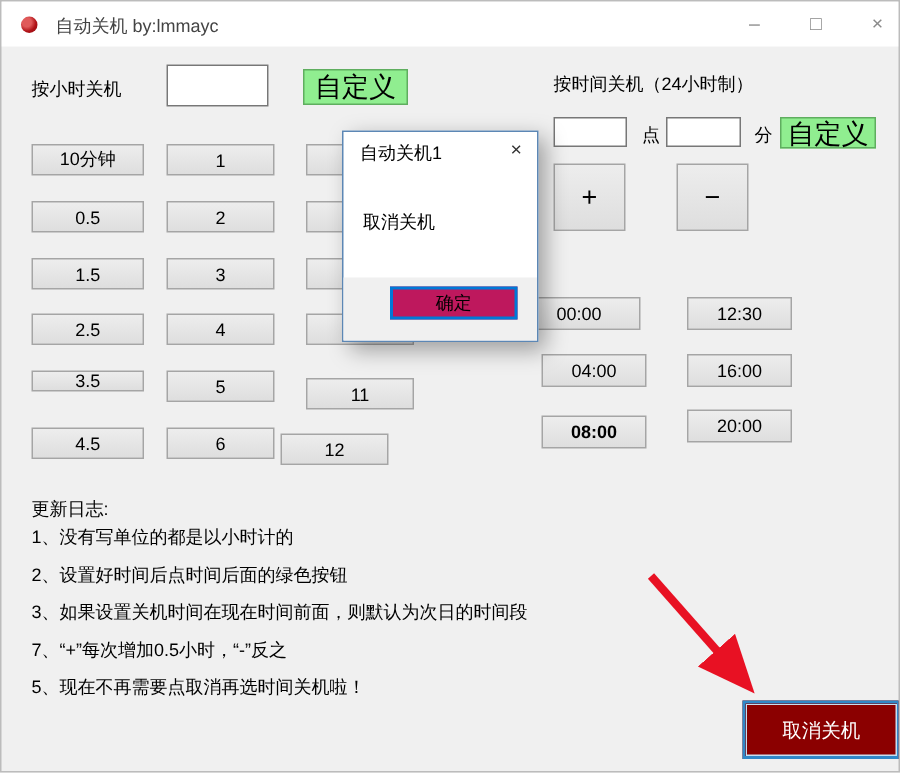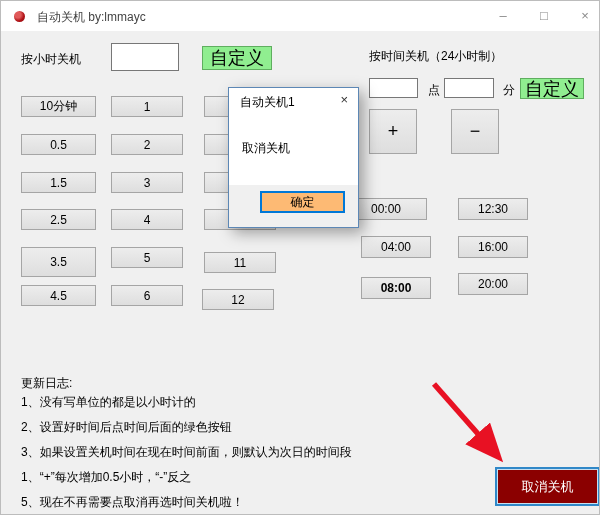--- a/index.html
+++ b/index.html
@@ -15,34 +15,34 @@
   
   .btn{position:absolute;background:linear-gradient(#ededed,#dedede);border:1px solid #a5a5a5;
     font-size:12px;color:#000;display:flex;align-items:center;justify-content:center;box-sizing:border-box;}
   .green-btn{position:absolute;background:#90EE90;border:1px solid #5fae5f;font-size:18px;color:#000;
     display:flex;align-items:center;justify-content:center;box-sizing:border-box;}
   .txt{position:absolute;font-size:12px;color:#000;white-space:nowrap;}
   .input{position:absolute;background:#fff;border:1px solid #777;box-sizing:border-box;font-size:12px;padding:0 4px;}
   .bigbtn{font-size:18px;font-weight:400;}
   
   .changelog{position:absolute;left:20px;top:331px;font-size:12px;color:#000;}
-  .changelog .cl-title{line-height:14px;margin-top:44px;}
+  .changelog .cl-title{line-height:14px;}
   .changelog .cl-line{line-height:25px;white-space:nowrap;}
   
   .cancel-btn{position:absolute;left:494px;top:466px;width:105px;height:39px;background:#8B0000;
     border:2px solid #3088c8;box-shadow:inset 0 0 0 1px #c8dff0;color:#fff;font-size:13px;
     display:flex;align-items:center;justify-content:center;box-sizing:border-box;}
   
   .dialog{position:absolute;left:227px;top:86px;width:131px;height:141px;background:#fff;
     border:1px solid #5c87b5;box-shadow:5px 5px 14px rgba(0,0,0,0.35);box-sizing:border-box;z-index:5;}
   .dialog .dlg-title{position:absolute;left:11px;top:6px;font-size:12px;color:#000;}
   .dialog .dlg-close{position:absolute;right:10px;top:4px;font-size:13px;color:#333;}
   .dialog .dlg-msg{position:absolute;left:13px;top:52px;font-size:12px;color:#000;}
   .dialog .dlg-footer{position:absolute;left:0;bottom:0;width:100%;height:42px;background:#f0f0f0;}
-  .dialog .dlg-ok{position:absolute;left:31px;top:6px;width:85px;height:22px;background:#fdba74;
+  .dialog .dlg-ok{position:absolute;left:31px;top:6px;width:85px;height:22px;background:#be185d;
     border:2px solid #0078d7;font-size:12px;display:flex;align-items:center;justify-content:center;box-sizing:border-box;}
   .arrow-svg{position:absolute;left:425px;top:372px;z-index:6;}
 </style>
 </head>
 <body>
 
 <div id="app">
 
   <div class="titlebar">
     <div class="app-icon"></div>
@@ -53,36 +53,36 @@
   </div>
 
   <div class="txt" style="left:20px;top:50px;">按小时关机</div>
   <input class="input" style="left: 110px; top: 42px; width: 68px; height: 28px;" value="">
   <div class="green-btn" style="left:201px;top:45px;width:70px;height:24px;">自定义</div>
 
   <div class="btn" style="left:20px;top:95px;width:75px;height:21px;">10分钟</div>
   <div class="btn" style="left:20px;top:133px;width:75px;height:21px;">0.5</div>
   <div class="btn" style="left:20px;top:171px;width:75px;height:21px;">1.5</div>
   <div class="btn" style="left:20px;top:208px;width:75px;height:21px;text-align:center;">2.5</div>
-  <div class="btn" style="left:20px;top:246px;width:75px;height:30px;">3.5</div>
+  <div class="btn" style="left:20px;top:246px;width:75px;height:14px;">3.5</div>
   <div class="btn" style="left:20px;top:284px;width:75px;height:21px;">4.5</div>
 
   <div class="btn" style="left:110px;top:95px;width:72px;height:21px;">1</div>
   <div class="btn" style="left:110px;top:133px;width:72px;height:21px;">2</div>
   <div class="btn" style="left:110px;top:171px;width:72px;height:21px;">3</div>
   <div class="btn" style="left:110px;top:208px;width:72px;height:21px;">4</div>
   <div class="btn" style="left:110px;top:246px;width:72px;height:21px;">5</div>
   <div class="btn" style="left:110px;top:284px;width:72px;height:21px;">6</div>
 
   <div class="btn" style="left:203px;top:95px;width:72px;height:21px;"></div>
   <div class="btn" style="left:203px;top:133px;width:72px;height:21px;"></div>
   <div class="btn" style="left:203px;top:171px;width:72px;height:21px;"></div>
   <div class="btn" style="left:203px;top:208px;width:72px;height:21px;"></div>
   <div class="btn" style="left:203px;top:251px;width:72px;height:21px;">11</div>
-  <div class="btn" style="left:201px;top:288px;width:72px;height:21px;">12</div>
+  <div class="btn" style="left:186px;top:288px;width:72px;height:21px;">12</div>
 
   <div class="txt" style="left:368px;top:47px;">按时间关机（24小时制）</div>
   <input class="input" style="left: 368px; top: 77px; width: 49px; height: 20px;" value="">
   <div class="txt" style="left:427px;top:81px;">点</div>
   <input class="input" style="left: 443px; top: 77px; width: 50px; height: 20px;" value="">
   <div class="txt" style="left:502px;top:81px;">分</div>
   <div class="green-btn" style="left:519px;top:77px;width:64px;height:21px;">自定义</div>
 
   <div class="btn bigbtn" style="left:368px;top:108px;width:48px;height:45px;">+</div>
   <div class="btn bigbtn" style="left:450px;top:108px;width:48px;height:45px;">−</div>
@@ -92,21 +92,21 @@
   <div class="btn" style="left:360px;top:235px;width:70px;height:22px;">04:00</div>
   <div class="btn" style="left:457px;top:235px;width:70px;height:22px;">16:00</div>
   <div class="btn" style="left:360px;top:276px;width:70px;height:22px;font-weight:bold;">08:00</div>
   <div class="btn" style="left:457px;top:272px;width:70px;height:22px;">20:00</div>
 
   <div class="changelog">
     <div class="cl-title">更新日志:</div>
     <div class="cl-line">1、没有写单位的都是以小时计的</div>
     <div class="cl-line">2、设置好时间后点时间后面的绿色按钮</div>
     <div class="cl-line">3、如果设置关机时间在现在时间前面，则默认为次日的时间段</div>
-    <div class="cl-line">1、“+”每次增加0.5小时，“-”反之</div>
+    <div class="cl-line">7、“+”每次增加0.5小时，“-”反之</div>
     <div class="cl-line">5、现在不再需要点取消再选时间关机啦！</div>
   </div>
 
   <svg class="arrow-svg" width="90" height="98" viewBox="0 0 90 98">
     <defs>
       <marker id="ah" markerWidth="7" markerHeight="7" refX="4.5" refY="3" orient="auto">
         <path d="M0,0 L7,3 L0,6 Z" fill="#e81123"></path>
       </marker>
     </defs>
     <line x1="8" y1="11" x2="68" y2="79" stroke="#e81123" stroke-width="5.5" marker-end="url(#ah)"></line>

